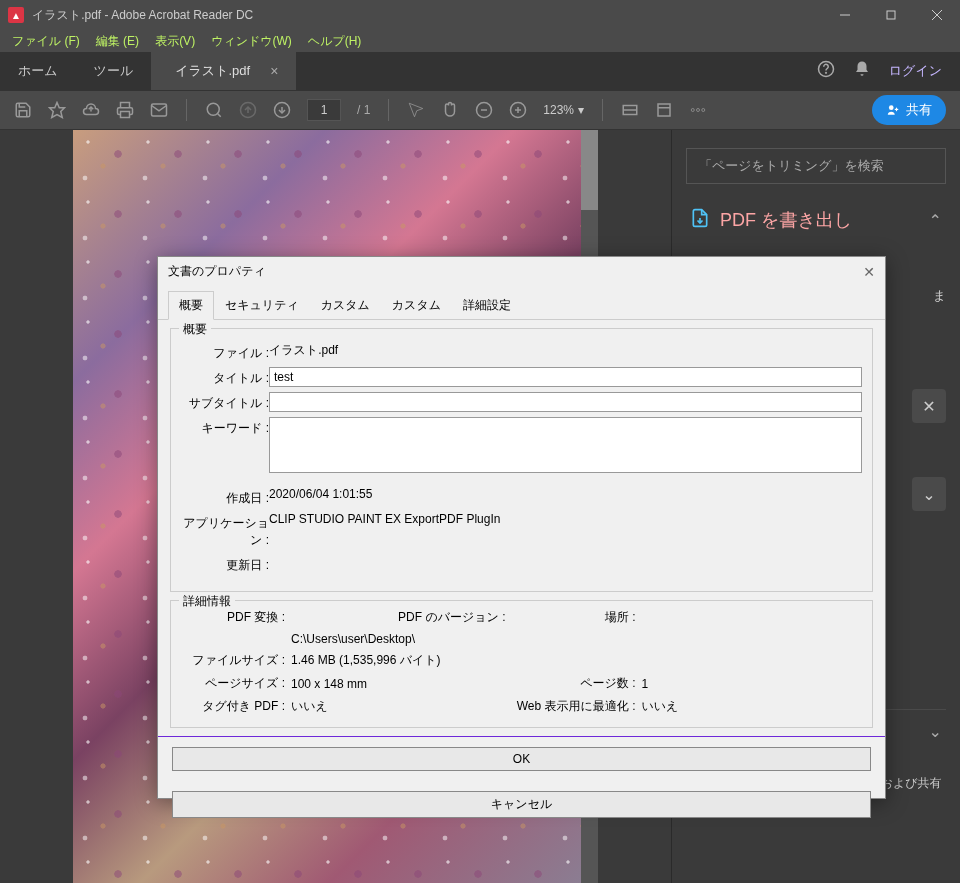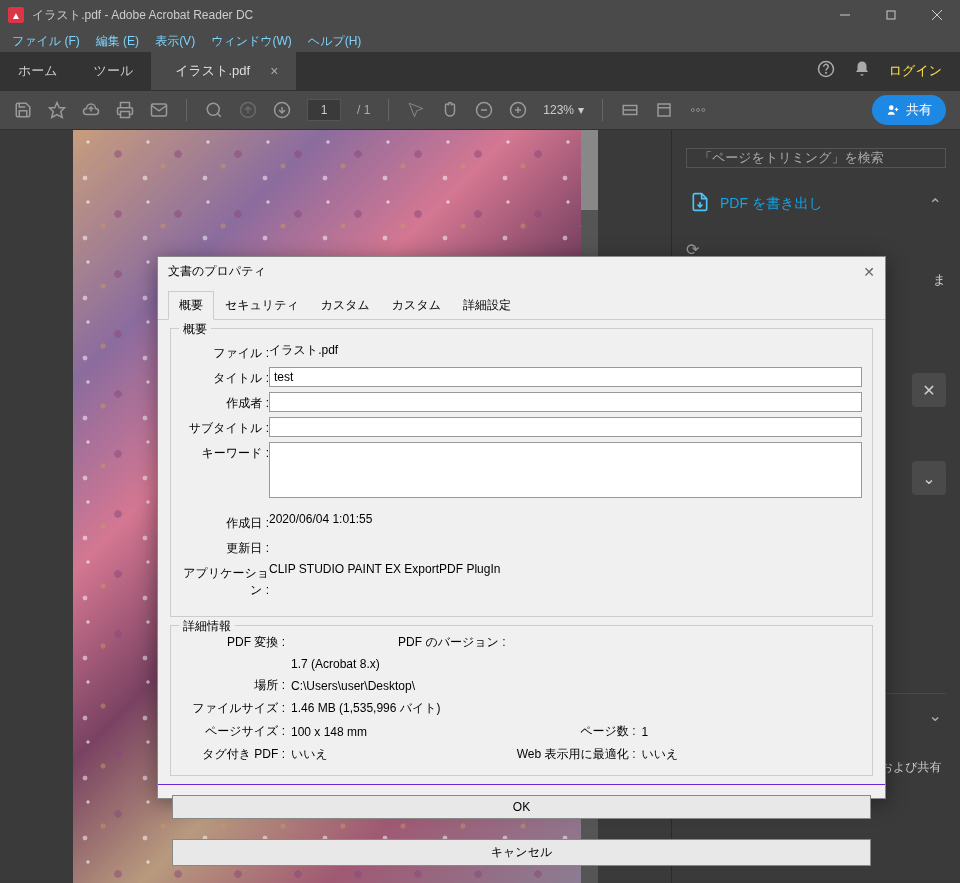--- a/index.html
+++ b/index.html
@@ -4,21 +4,21 @@
 <style>
 * { margin: 0; padding: 0; box-sizing: border-box; font-family: "Yu Gothic UI", "Meiryo", sans-serif; }
 body { width: 960px; height: 883px; background: #2d2d2d; overflow: hidden; position: relative; }
 
 .titlebar { height: 30px; background: #4a4a4a; display: flex; align-items: center; padding-left: 8px; color: #ccc; font-size: 12px; }
 .titlebar-icon { width: 16px; height: 16px; background: #dc3545; border-radius: 2px; display: flex; align-items: center; justify-content: center; color: white; font-size: 10px; font-weight: bold; margin-right: 8px; }
 .titlebar-controls { margin-left: auto; display: flex; }
 .titlebar-btn { width: 46px; height: 30px; display: flex; align-items: center; justify-content: center; color: #ccc; cursor: pointer; }
 .titlebar-btn svg { width: 10px; height: 10px; }
 
-.menubar { height: 22px; background: #4a4a4a; display: flex; align-items: center; padding: 0 4px; color: #7dd3fc; font-size: 12px; }
+.menubar { height: 22px; background: #4a4a4a; display: flex; align-items: center; padding: 0 4px; color: #bef264; font-size: 12px; }
 .menubar-item { padding: 2px 8px; cursor: pointer; }
 
 .tabbar { height: 38px; background: #333; display: flex; align-items: center; }
 .tab-home { padding: 0 18px; color: #ccc; font-size: 13px; cursor: pointer; height: 100%; display: flex; align-items: center; }
 .tab-doc { background: #4a4a4a; height: 100%; display: flex; align-items: center; padding: 0 18px 0 24px; color: #ddd; font-size: 13px; position: relative; min-width: 140px; }
 .tab-close { margin-left: 20px; color: #aaa; cursor: pointer; font-size: 14px; }
 .tabbar-right { margin-left: auto; display: flex; align-items: center; gap: 18px; padding-right: 18px; color: #aaa; }
 .tabbar-right-icon { cursor: pointer; }
 
 .toolbar { height: 40px; background: #4a4a4a; border-top: 1px solid #333; border-bottom: 1px solid #333; display: flex; align-items: center; padding: 0 14px; gap: 16px; color: #999; }
@@ -36,24 +36,24 @@
 .doc-pattern { position: absolute; inset: 0; background-image: 
   radial-gradient(circle at 25% 20%, rgba(255,255,255,0.6) 2%, transparent 3%),
   radial-gradient(circle at 75% 40%, rgba(139,70,120,0.5) 6%, transparent 7%),
   radial-gradient(circle at 50% 60%, rgba(200,150,100,0.5) 5%, transparent 6%),
   radial-gradient(circle at 20% 80%, rgba(255,255,255,0.5) 3%, transparent 4%);
   background-size: 60px 60px; }
 .doc-scroll { width: 17px; background: #555; position: relative; }
 .doc-scroll-thumb { width: 100%; height: 80px; background: #888; position: absolute; top: 0; }
 
 .right-panel { width: 289px; background: #3a3a3a; padding: 18px 14px; color: #ccc; display: flex; flex-direction: column; gap: 12px; border-left: 1px solid #2a2a2a; }
-.search-box { border: 1px solid #555; padding: 0 12px; color: #aaa; font-size: 13px; cursor: text; background: #3a3a3a; }
+.search-box { border: 1px solid #555; padding: 8px 12px; color: #aaa; font-size: 13px; cursor: text; background: #3a3a3a; }
 .panel-section { display: flex; align-items: center; padding: 12px 4px; cursor: pointer; gap: 10px; }
 .panel-section-icon { color: #4fc3f7; }
-.panel-section-label { flex: 1; font-size: 14px; color: #0ea5e9; }
+.panel-section-label { flex: 1; font-size: 18px; color: #fca5a5; }
 .panel-chevron { color: #aaa; }
 .panel-x-btn { width: 34px; height: 34px; background: #4a4a4a; border-radius: 4px; display: flex; align-items: center; justify-content: center; color: #ccc; cursor: pointer; margin-left: auto; }
 .panel-chev-btn { width: 34px; height: 34px; background: #4a4a4a; border-radius: 4px; display: flex; align-items: center; justify-content: center; color: #ccc; cursor: pointer; margin-left: auto; }
 .panel-blue-stub { height: 20px; background: #1e88e5; border-radius: 0 14px 14px 0; margin-left: -14px; width: 50%; }
 .panel-cloud-text { font-size: 12px; color: #ccc; text-align: center; margin-top: 10px; }
 .panel-cloud-link { color: #4fc3f7; cursor: pointer; text-align: center; font-size: 12px; }
 
 
 .dialog-overlay { position: absolute; left: 157px; top: 256px; width: 729px; height: 543px; background: #f0f0f0; border: 1px solid #888; box-shadow: 0 4px 20px rgba(0,0,0,0.4); display: flex; flex-direction: column; color: #000; font-size: 12px; }
 .dialog-title { padding: 6px 10px; display: flex; align-items: center; }
@@ -118,21 +118,21 @@
   </div>
   <div class="tabbar-right">
     <span class="tabbar-right-icon"><svg width="18" height="18" viewBox="0 0 24 24" fill="none" stroke="currentColor" stroke-width="2">
           <circle cx="12" cy="12" r="10"></circle>
           <path d="M9 9a3 3 0 115 2c-1 1-2 1-2 3"></path>
           <circle cx="12" cy="17" r="0.5" fill="currentColor"></circle>
         </svg></span>
     <span class="tabbar-right-icon"><svg width="18" height="18" viewBox="0 0 24 24" fill="currentColor">
           <path d="M12 2a6 6 0 00-6 6v5l-2 3h16l-2-3V8a6 6 0 00-6-6zM10 19a2 2 0 004 0"></path>
         </svg></span>
-    <span class="tabbar-right-icon" style="color:#fde047;font-size:13px;">ログイン</span>
+    <span class="tabbar-right-icon" style="color:#c4b5fd;font-size:13px;">ログイン</span>
   </div>
 </div>
 
 <div class="toolbar">
   <span class="toolbar-icon">
       <svg width="18" height="18" viewBox="0 0 24 24" stroke-width="2">
         <path d="M19 21H5a2 2 0 01-2-2V5a2 2 0 012-2h11l5 5v11a2 2 0 01-2 2z"></path>
         <polyline points="17 21 17 13 7 13 7 21"></polyline>
         <polyline points="7 3 7 8 15 8"></polyline>
       </svg>
@@ -305,50 +305,45 @@
       <span class="fieldset-legend">概要</span>
       <div class="form-row">
         <span class="form-label">ファイル :</span>
         <span class="form-value">イラスト.pdf</span>
       </div>
       <div class="form-row">
         <span class="form-label">タイトル :</span>
         <input class="form-input" value="test" style="">
       </div>
       <div class="form-row">
-        <span class="form-label">作成者 :</span>
-        <input class="form-input" value="" style="">
-      </div>
-      <div class="form-row">
         <span class="form-label">サブタイトル :</span>
         <input class="form-input" value="" style="">
       </div>
       <div class="form-row">
         <span class="form-label">キーワード :</span>
         <textarea class="form-textarea" style=""></textarea>
       </div>
       <div class="form-row" style="margin-top:14px;">
         <span class="form-label">作成日 :</span>
         <span class="form-value">2020/06/04 1:01:55</span>
       </div>
       <div class="form-row">
+        <span class="form-label">アプリケーション :</span>
+        <span class="form-value">CLIP STUDIO PAINT EX ExportPDF PlugIn</span>
+      </div>
+      <div class="form-row">
         <span class="form-label">更新日 :</span>
         <span class="form-value"></span>
-      </div>
-      <div class="form-row">
-        <span class="form-label">アプリケーション :</span>
-        <span class="form-value">CLIP STUDIO PAINT EX ExportPDF PlugIn</span>
       </div>
     </div>
     <div class="fieldset">
       <span class="fieldset-legend">詳細情報</span>
       <div class="detail-grid">
         <span class="detail-label">PDF 変換 :</span>
         <span class="detail-label">PDF のバージョン :</span>
-        <span style="grid-column:2/5">1.7 (Acrobat 8.x)</span>
         <span class="detail-label">場所 :</span>
         <span style="grid-column:2/5">C:\Users\user\Desktop\</span>
         <span class="detail-label">ファイルサイズ :</span>
         <span style="grid-column:2/5">1.46 MB (1,535,996 バイト)</span>
         <span class="detail-label">ページサイズ :</span>
         <span>100 x 148 mm</span>
         <span class="detail-label">ページ数 :</span>
         <span>1</span>
         <span class="detail-label">タグ付き PDF :</span>
         <span>いいえ</span>

